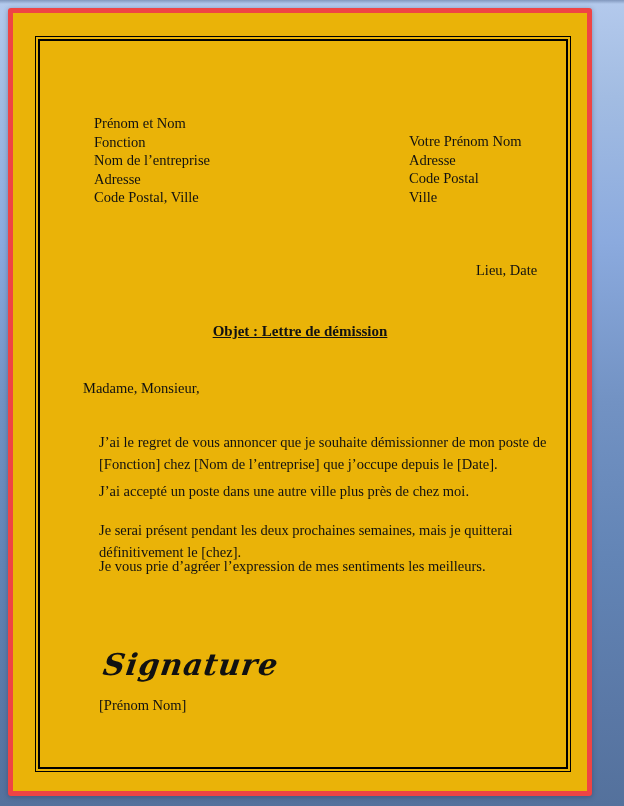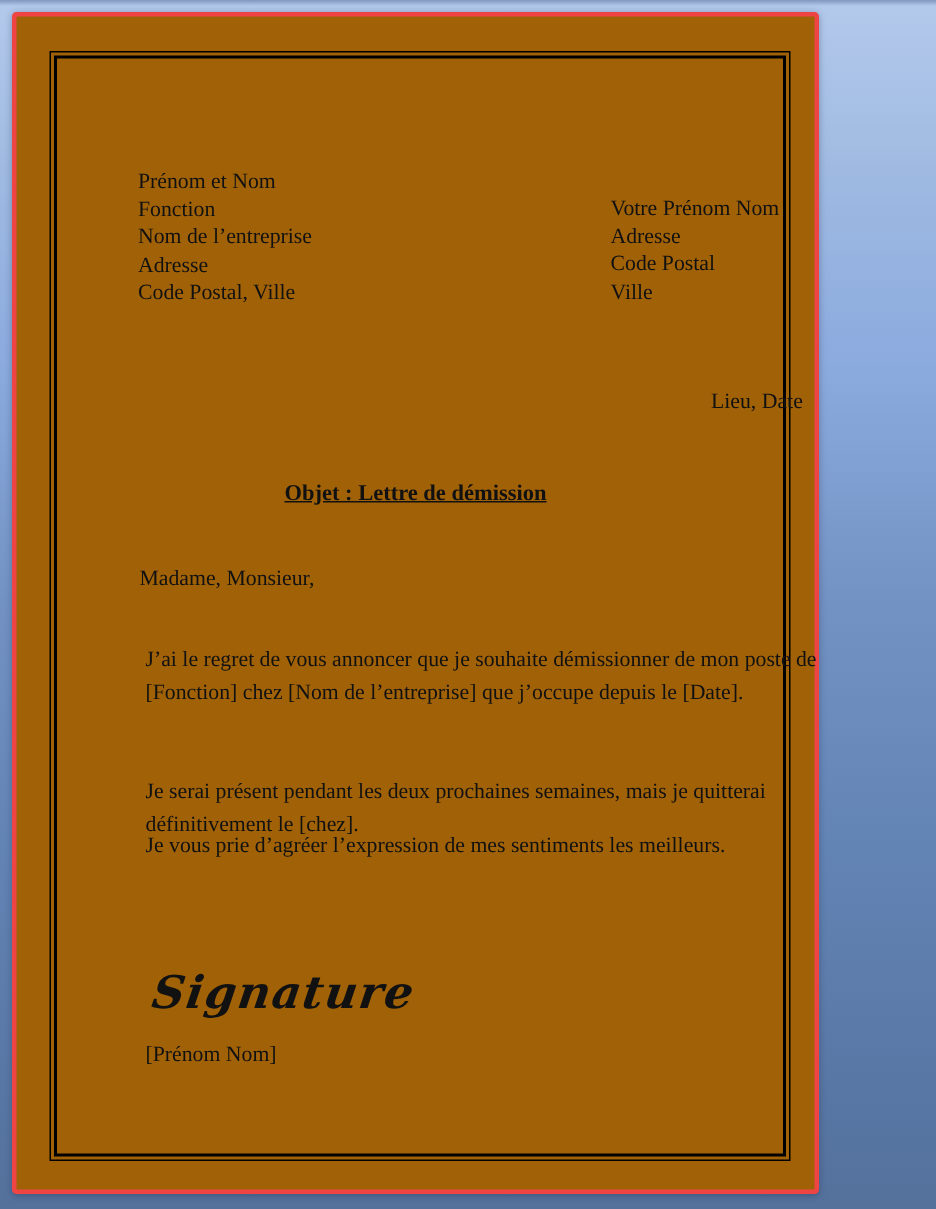--- a/index.html
+++ b/index.html
@@ -13,25 +13,25 @@
     background: linear-gradient(180deg,
       #8197bd 0px, #b3c9ec 4px, #a2bce2 12%,
       #8baade 30%, #7292c3 50%, #6284b5 70%,
       #5a78a6 88%, #54719c 100%);
     font-family: "Liberation Serif", serif;
   }
   .page {
     position: absolute;
     left: 8px;
     top: 8px;
-    width: 538px;
+    width: 584px;
     height: 788px;
     box-sizing: border-box;
-    background: #a16207;
-    border: 3px solid #ef4444;
+    background: #eab308;
+    border: 5px solid #ef4444;
     border-radius: 3px;
     box-shadow: 0 1px 5px rgba(25, 40, 65, 0.35);
   }
   .frame-outer {
     position: absolute;
     left: 22px;
     top: 23px;
     right: 16px;
     bottom: 19px;
     border: 1px solid #000000;
@@ -62,21 +62,21 @@
     left: 0;
     right: 0;
     top: 307px;
     text-align: center;
     font-weight: bold;
     font-size: 15px;
     line-height: 22px;
     text-decoration: underline;
   }
   .salutation {
-    left: 82px;
+    left: 70px;
     top: 364px;
     line-height: 22px;
   }
   .para {
     left: 86px;
     width: 492px;
     line-height: 22px;
   }
   .p1 { top: 418px; }
   .p2 { top: 467px; }
@@ -130,20 +130,21 @@
 
   <div class="block place-date">Lieu, Date</div>
 
   <div class="block subject">Objet : Lettre de démission</div>
 
   <div class="block salutation">Madame, Monsieur,</div>
 
   <div class="block para p1">J’ai le regret de vous annoncer que je souhaite démissionner de mon poste de
 [Fonction] chez [Nom de l’entreprise] que j’occupe depuis le [Date].</div>
 
+  <div class="block para p2">J’ai accepté un poste dans une autre ville plus près de chez moi.</div>
 
   <div class="block para p3"><span>Je serai présent pendant les deux prochaines semaines, mais je quitterai
 définitivement </span><span class="grammar">le</span><span> [chez].</span></div>
 
   <div class="block para p4">Je vous prie d’agréer l’expression de mes sentiments les meilleurs.</div>
 
   <div class="block signature-script">Signature</div>
 
   <div class="block signature-name">[Prénom Nom]</div>
 

